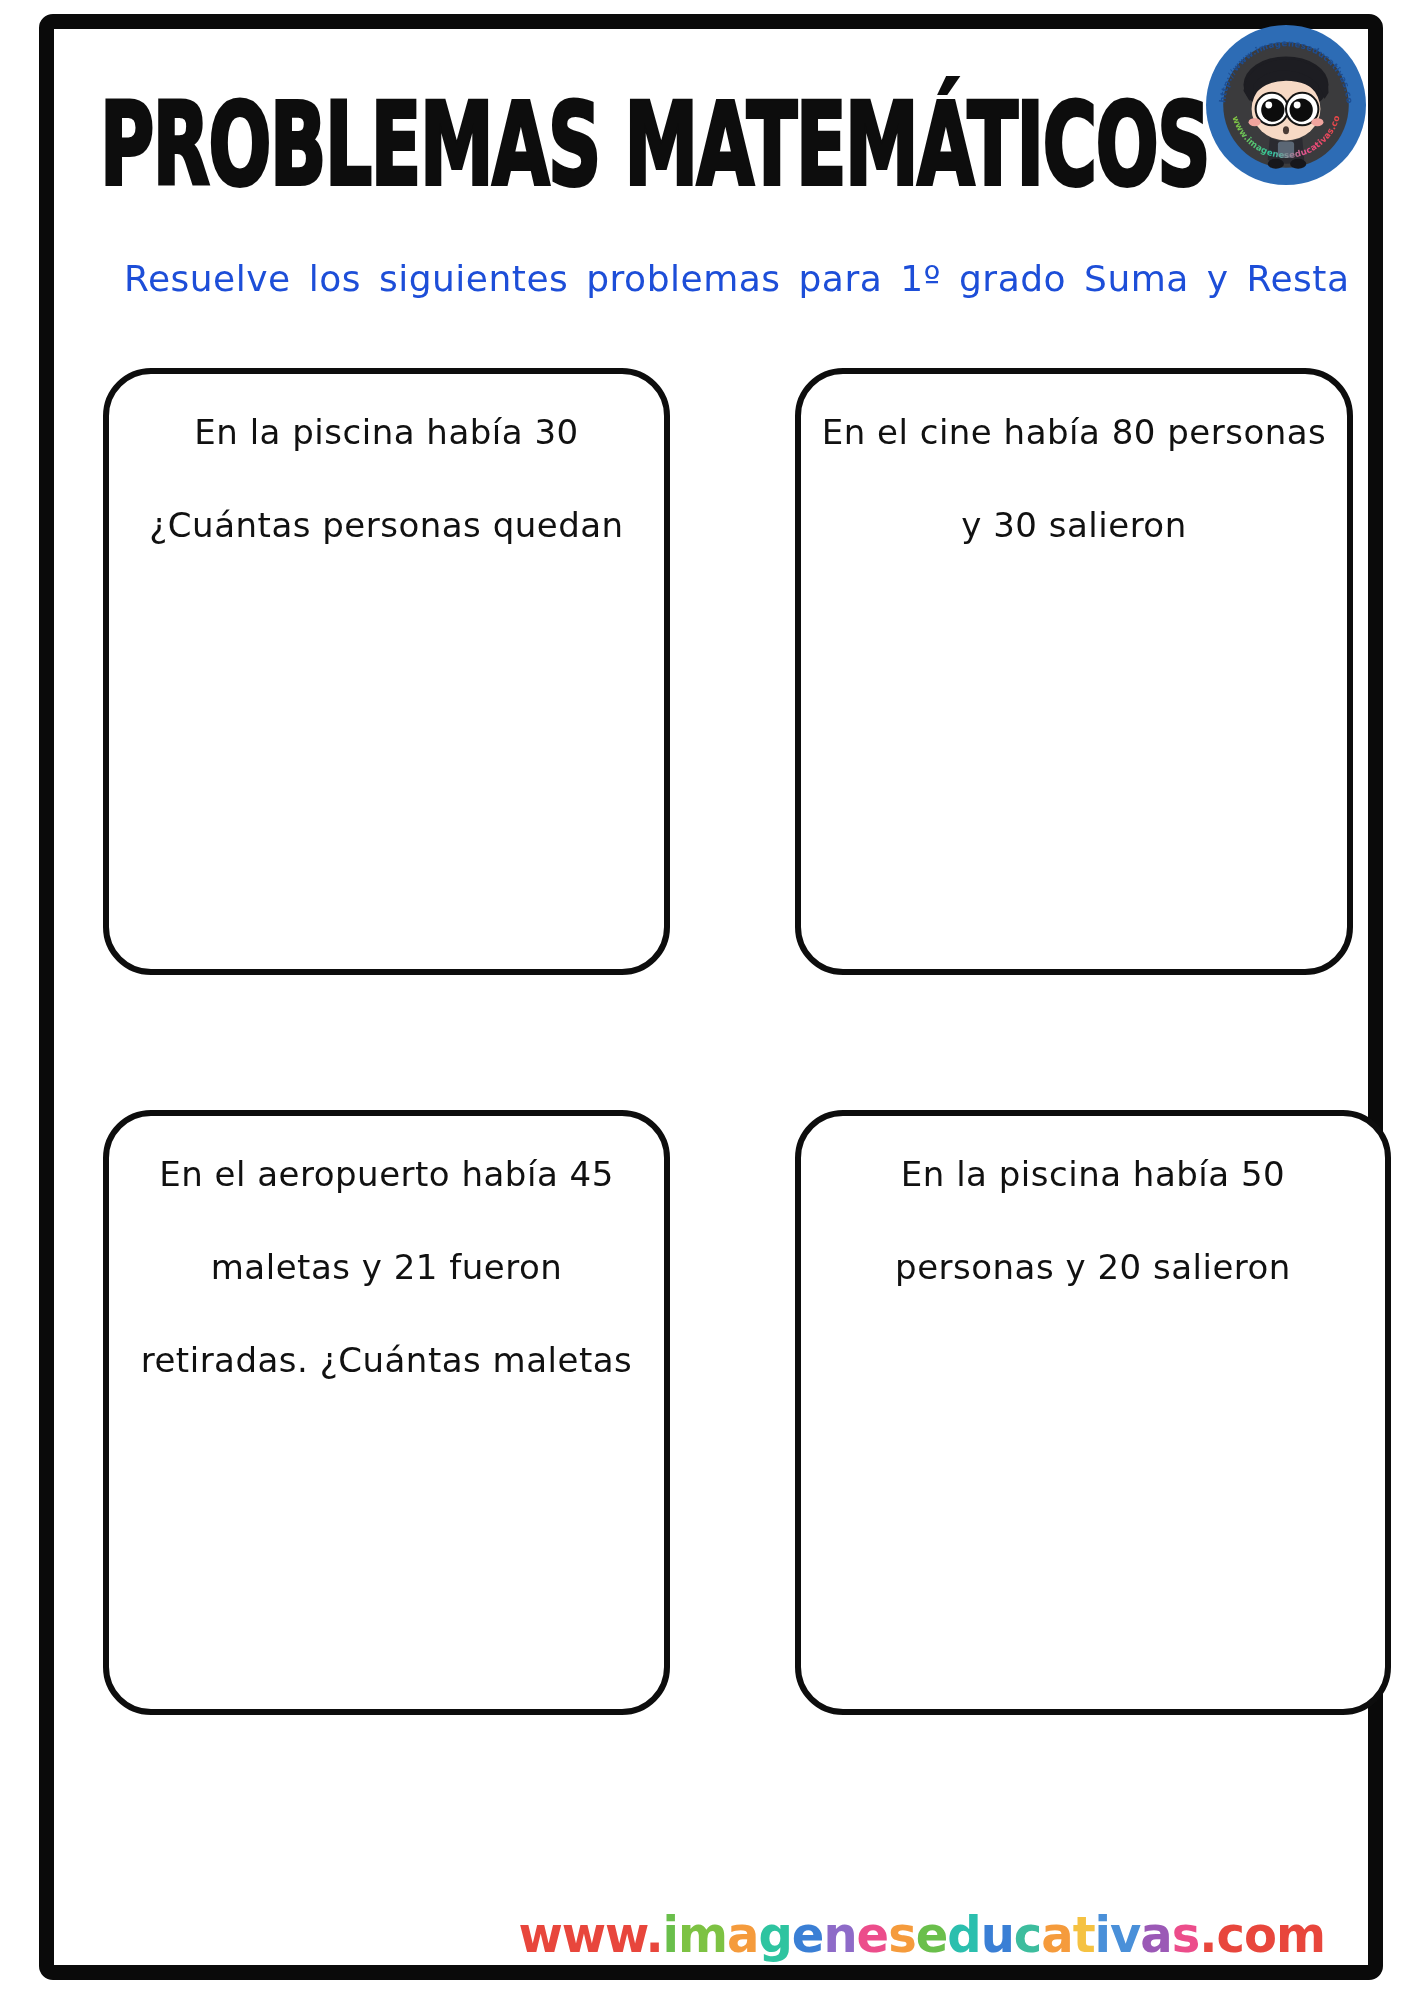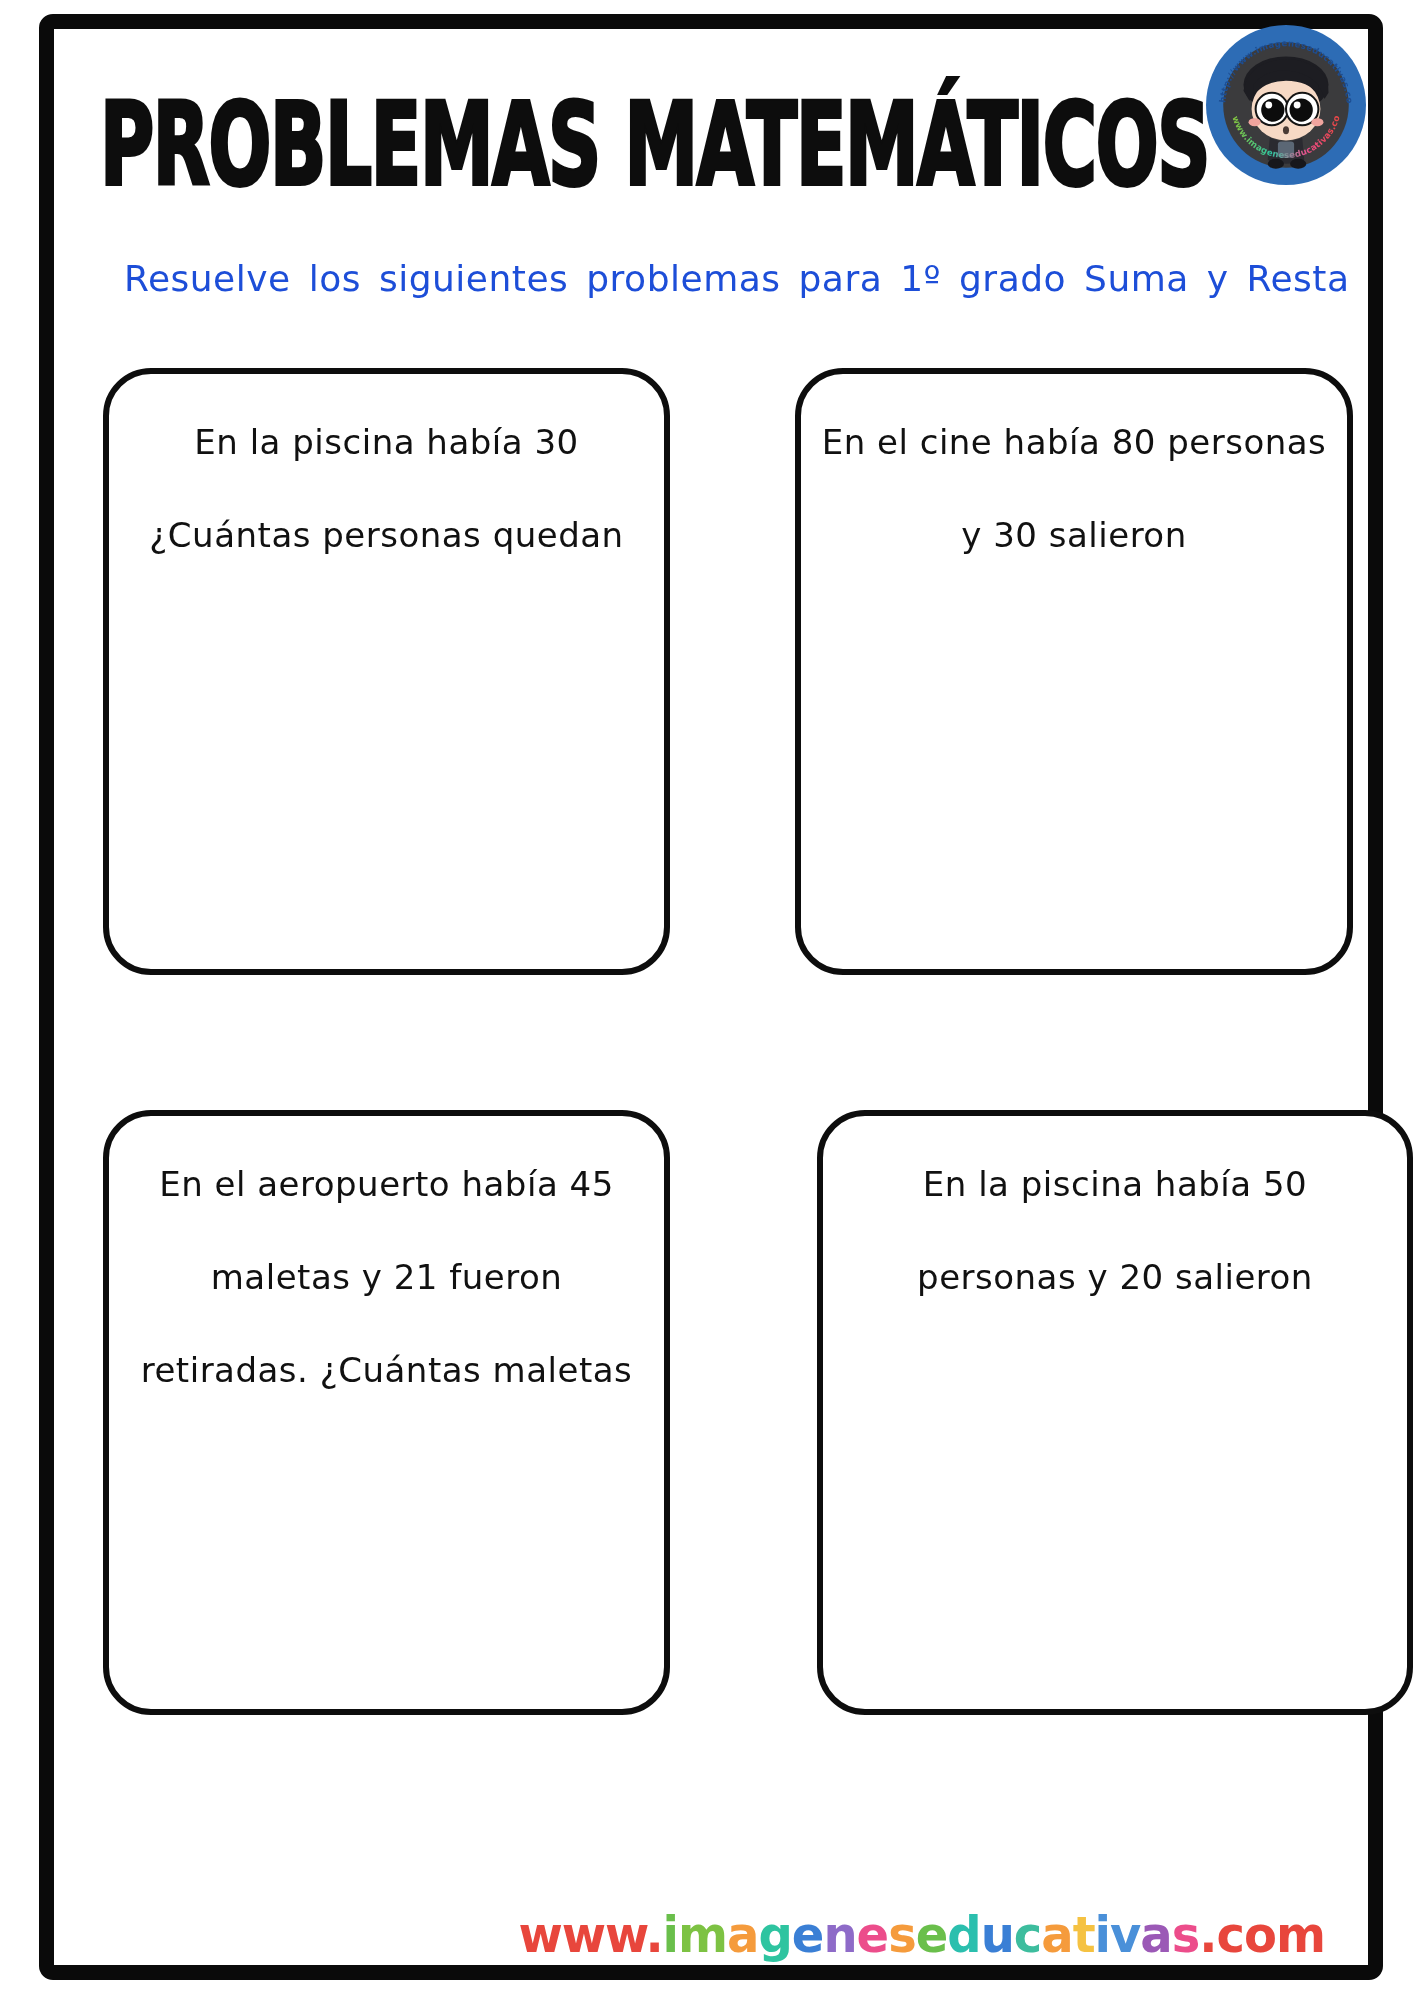--- a/index.html
+++ b/index.html
@@ -23,23 +23,23 @@
     position:absolute; left:124px; top:258px; width:1000px;
     font-size:36px; color:#1d4ed8; letter-spacing:0.5px; word-spacing:6px; white-space:nowrap;
   }
   .problem-box {
     position:absolute; background:#ffffff;
     border:6px solid #0d0d0d; border-radius:48px;
   }
   .box-1 { left:103px;  top:368px;  width:567px; height:607px; }
   .box-2 { left:795px;  top:368px;  width:558px; height:607px; }
   .box-3 { left:103px;  top:1110px; width:567px; height:605px; }
-  .box-4 { left:795px;  top:1110px; width:596px; height:605px;margin-left:22px; }
+  .box-4 { left:795px;  top:1110px; width:596px; height:605px; }
   .problem-text {
-    padding-top:22px; text-align:center; color:#111;
+    padding-top:12px; text-align:center; color:#111;
     font-size:34px; line-height:93px; letter-spacing:0.5px;
   }
   .logo { position:absolute; left:1205px; top:24px; width:162px; height:162px; }
   .footer {
     position:absolute; left:0; top:1905px; width:1325px;
     text-align:right; font-size:48px; font-weight:800; letter-spacing:-1px;
     white-space:nowrap; transform:scaleY(1.05); transform-origin:left top;
   }
 </style>
 </head>

